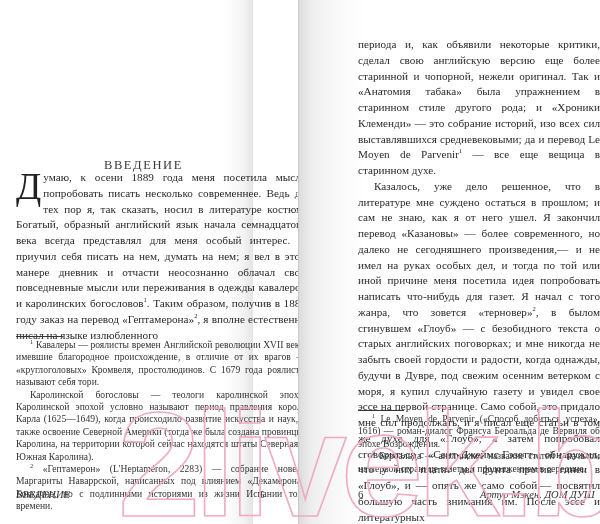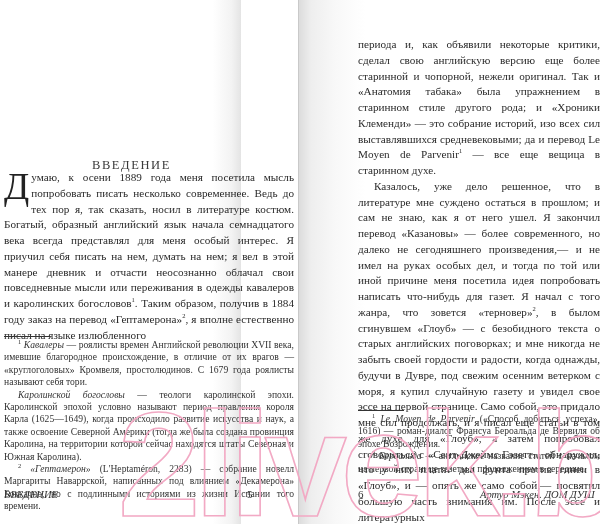--- a/index.html
+++ b/index.html
@@ -1,39 +1,39 @@
 <!DOCTYPE html>
 <html><head>
 <meta charset="utf-8">
 <style>
   html, body { margin:0; padding:0; }
   body { width:600px; height:524px; overflow:hidden; background:#fff; position:relative;
          font-family:"Liberation Serif","DejaVu Serif",serif; color:#2a2a2a; }
   .page { position:absolute; top:0; height:524px; background:#fff; }
-  .page-left { left:4px; width:237px;
+  .page-left { left:16px; width:237px;
     background:linear-gradient(to right,#ffffff 0%,#ffffff 88%,#f3f3f3 96%,#e4e4e4 100%); }
   .page-right { left:299px; width:301px;
     background:linear-gradient(to right,#dcdcdc 0%,#eeeeee 4%,#f8f8f8 12%,#ffffff 22%,#ffffff 100%); }
   .spine { position:absolute; left:298px; top:0; width:1px; height:524px; background:#c9c9c9; }
 
   .col { position:absolute; font-size:11.2px; line-height:15.75px; text-align:justify; }
   .left-col { left:0px; width:290px; }
   .right-col { left:358px; width:242px; }
 
   .heading { position:absolute; left:88px; top:158px; font-size:12.5px; letter-spacing:1.6px; color:#3a3a3a; }
   .left-body { top:170px; }
   .dropcap { float:left; font-size:37px; line-height:30px; margin:2px 2px 0 0; color:#222; }
   .p { margin:0; }
   .indent { text-indent:16px; }
 
   .rule { position:absolute; height:1px; background:#333; }
   .fn { position:absolute; font-size:9.6px; line-height:12.4px; text-align:justify; color:#333; }
   .fn p { margin:0; text-indent:14px; }
   .fn sup, .col sup { font-size:6.5px; vertical-align:super; line-height:0; }
-  .it { font-style:italic; }
+  .it { }
 
   .running { position:absolute; font-size:10.5px; font-style:italic; color:#333; }
   .pnum { position:absolute; font-size:11px; color:#333; }
 
   .watermark { position:absolute; left:0; top:0; width:600px; height:524px; pointer-events:none; }
 </style>
 </head>
 <body>
 
 <div class="page page-left">

